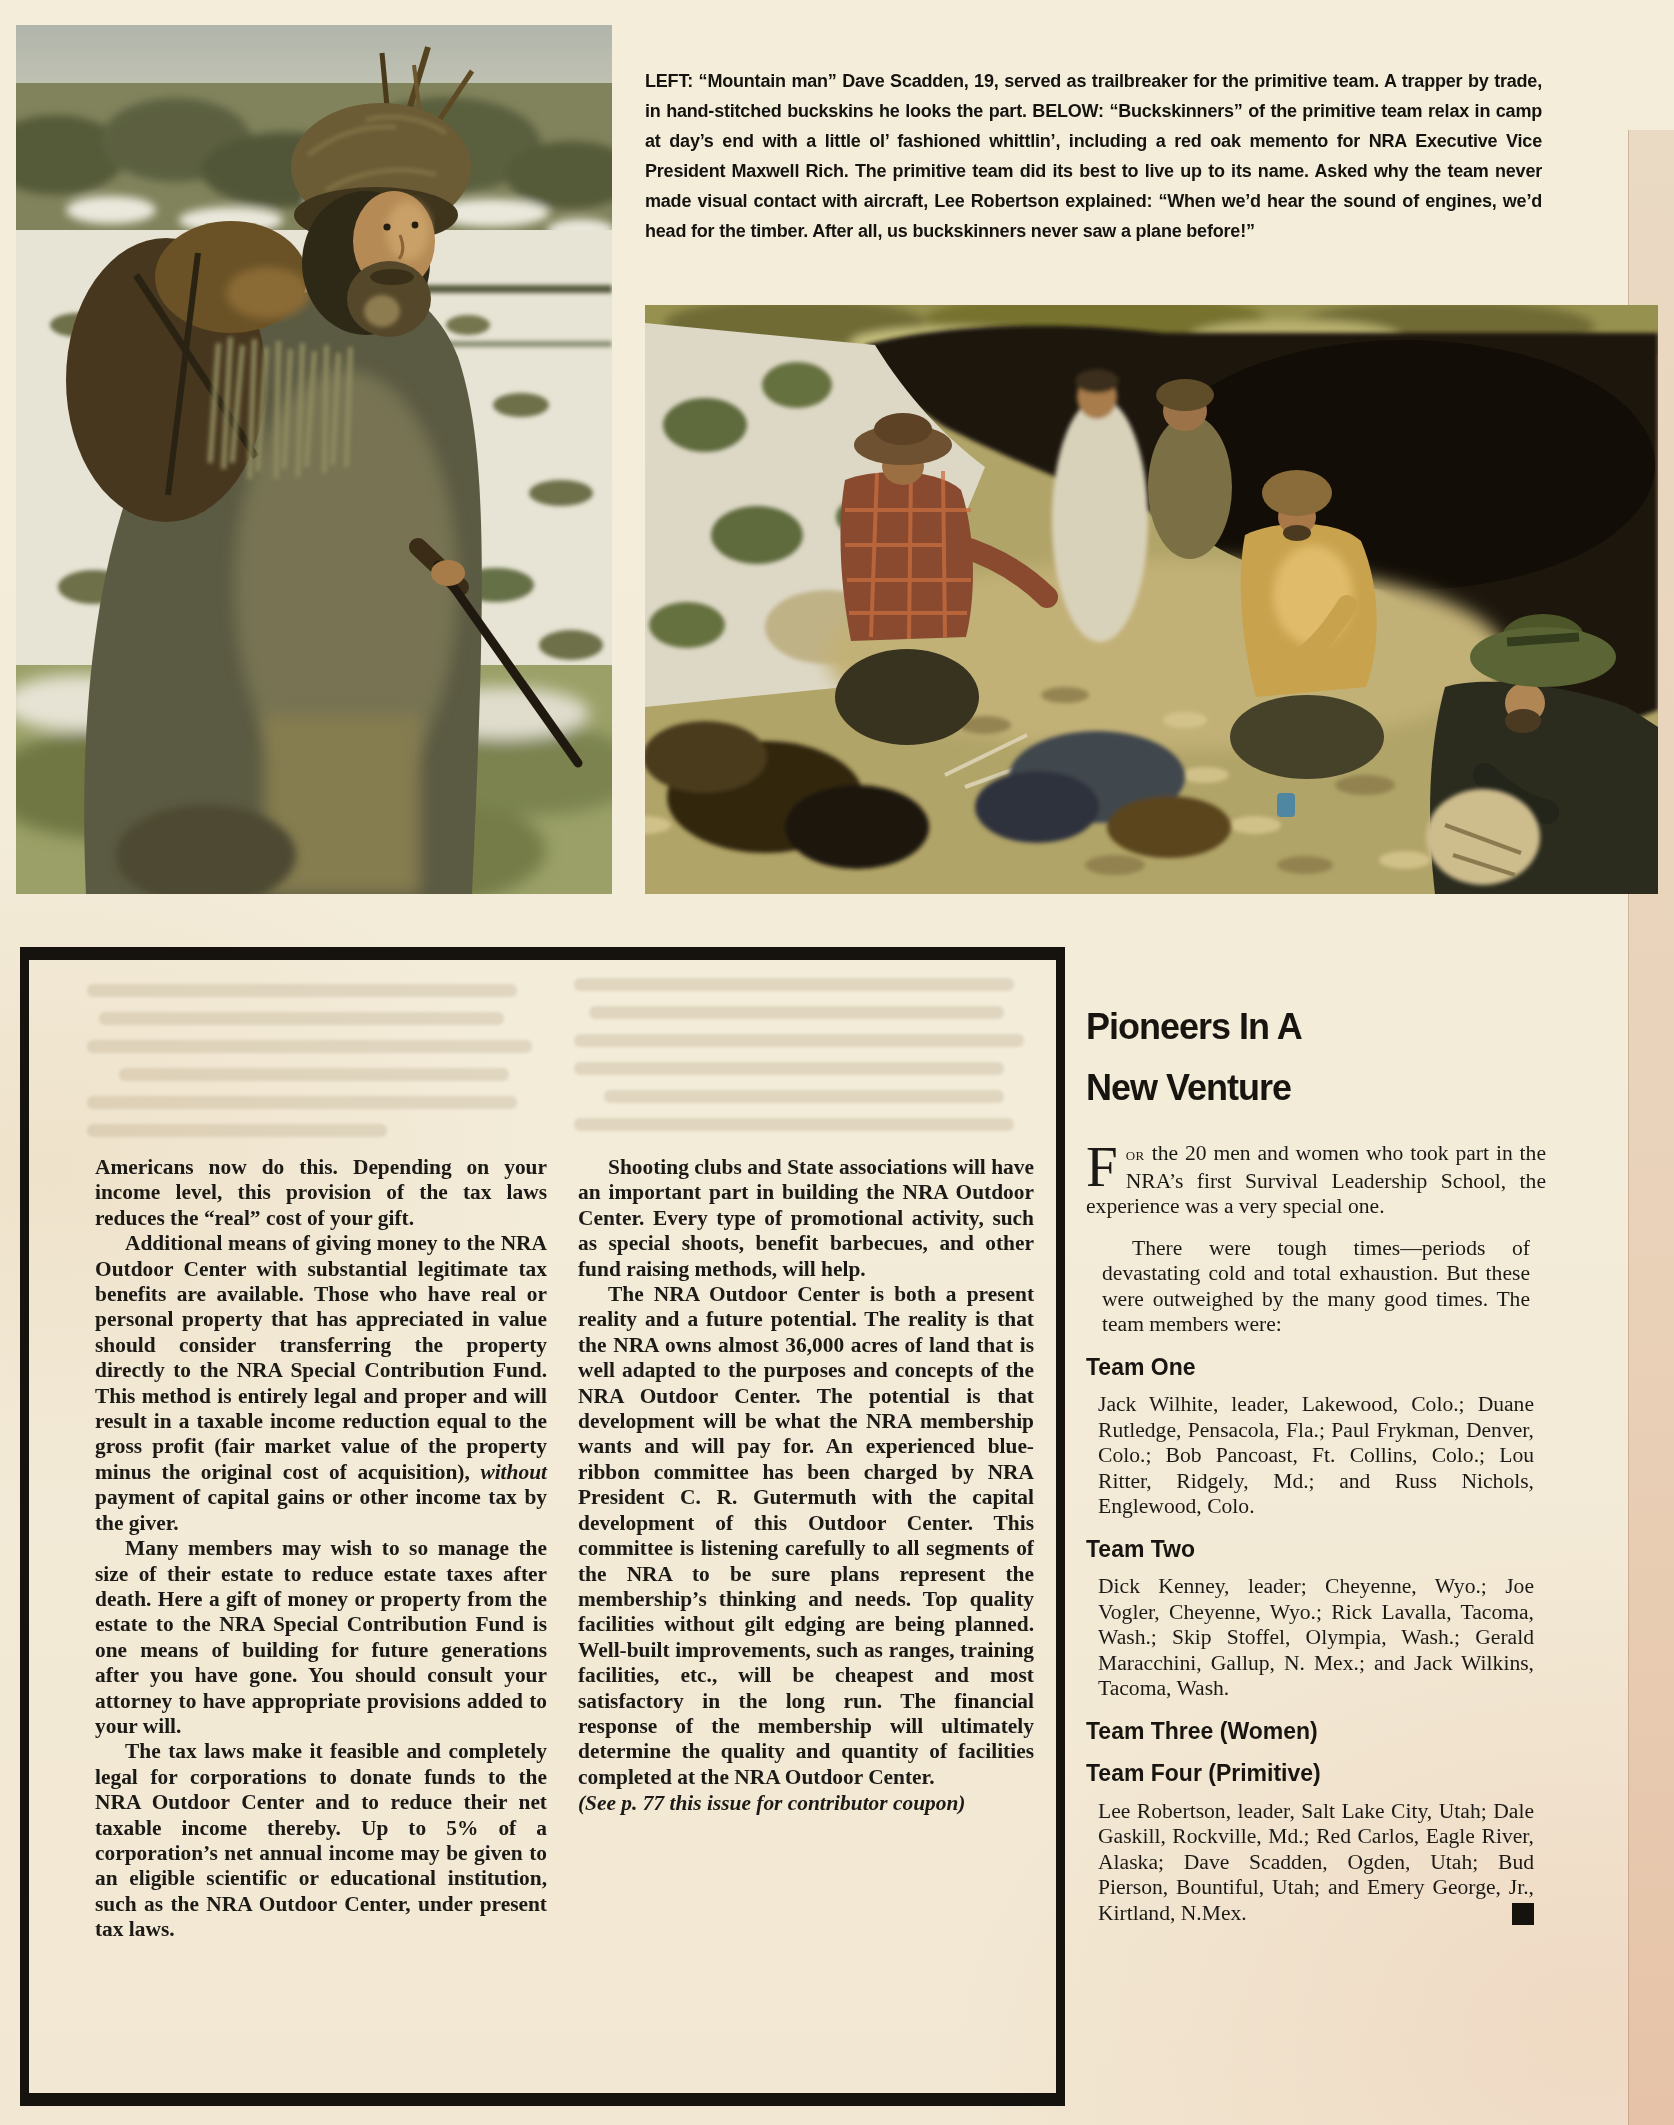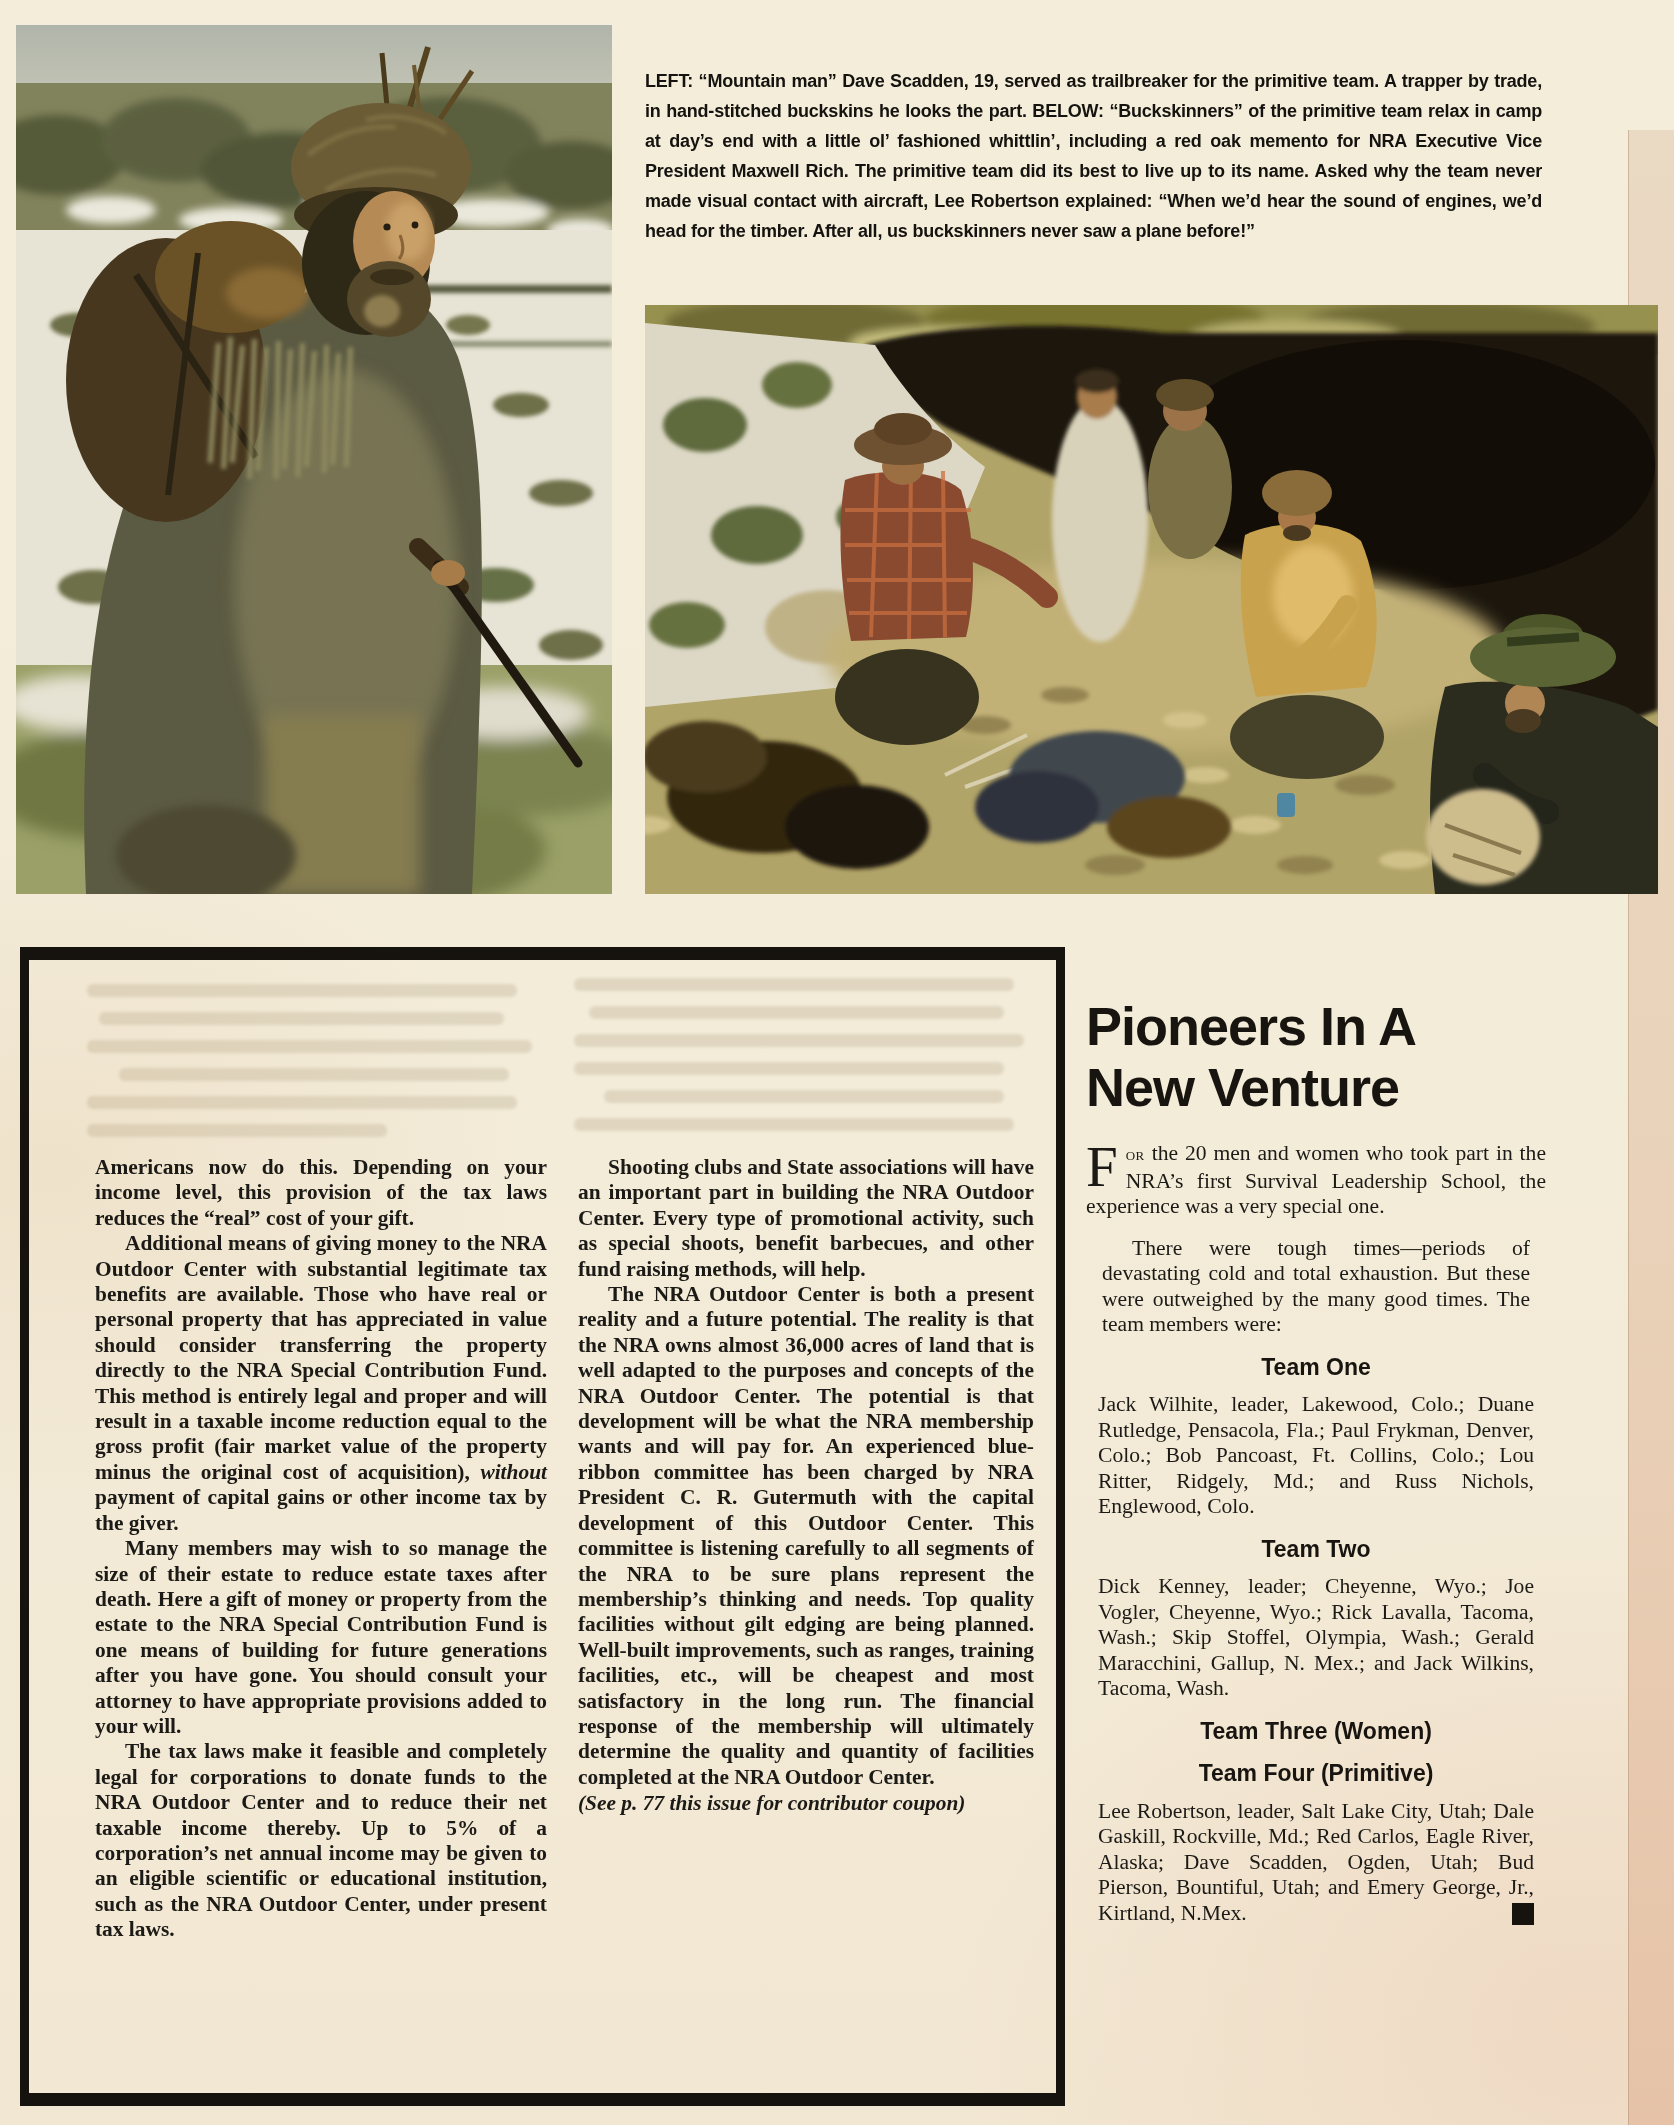--- a/index.html
+++ b/index.html
@@ -54,32 +54,32 @@
     margin-top:3px;
   }
   .see-note{font-style:italic;text-indent:0 !important;margin-top:1px !important;}
 
   .feature{
     position:absolute;left:1086px;top:996px;width:460px;
     font-size:21.6px;line-height:25.5px;text-align:justify;
   }
   .feature h1{
     margin:0;font-family:"Liberation Sans", sans-serif;
-    font-weight:bold;font-size:54px;line-height:61px;
+    font-weight:bold;font-size:36px;line-height:61px;
     letter-spacing:-1px;color:#181511;text-align:left;
   }
   .feature .intro{margin:23px 0 0 0;}
   .feature .intro2{margin:16px;text-indent:30px;}
   .dropcap{
     float:left;font-size:57px;line-height:45px;
     padding:3px 8px 0 0;font-weight:normal;
   }
   .smallcaps{font-size:13px;letter-spacing:.5px;}
   .team h3{
-    margin:17px 0 7px 0;text-align:center;
+    margin:17px 0 7px 0;
     font-family:"Liberation Sans", sans-serif;
     font-weight:bold;font-size:23px;color:#181511;
   }
   .team p{margin:12px;}
   .endsq2{
     float:right;width:22px;height:22px;background:#16130e;margin-top:2px;
   }
 </style>
 </head>
 <body>

